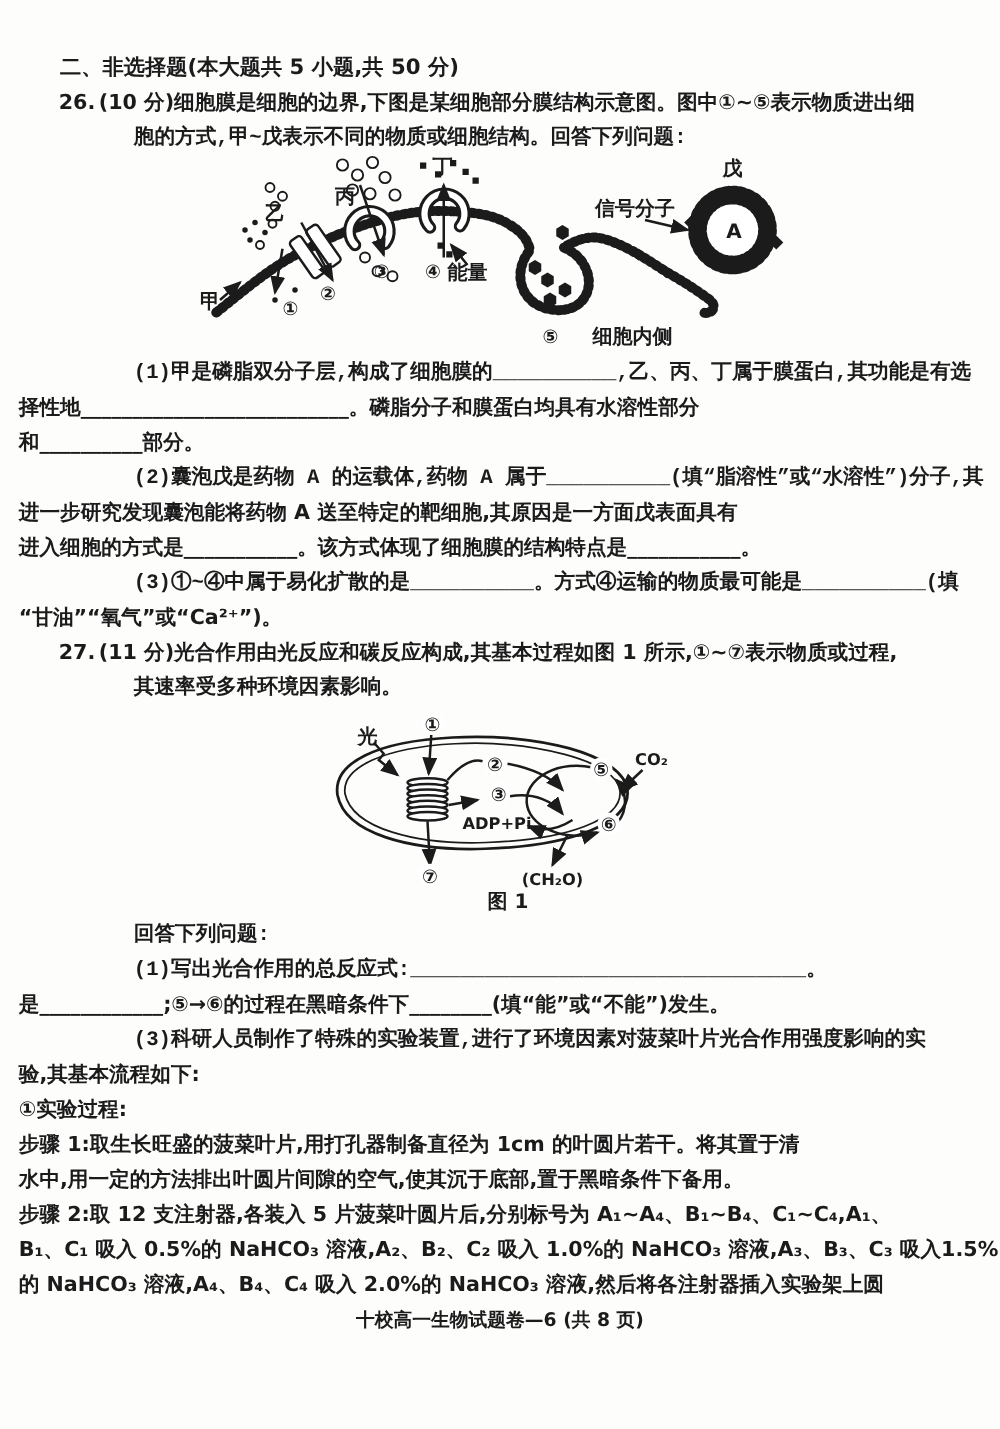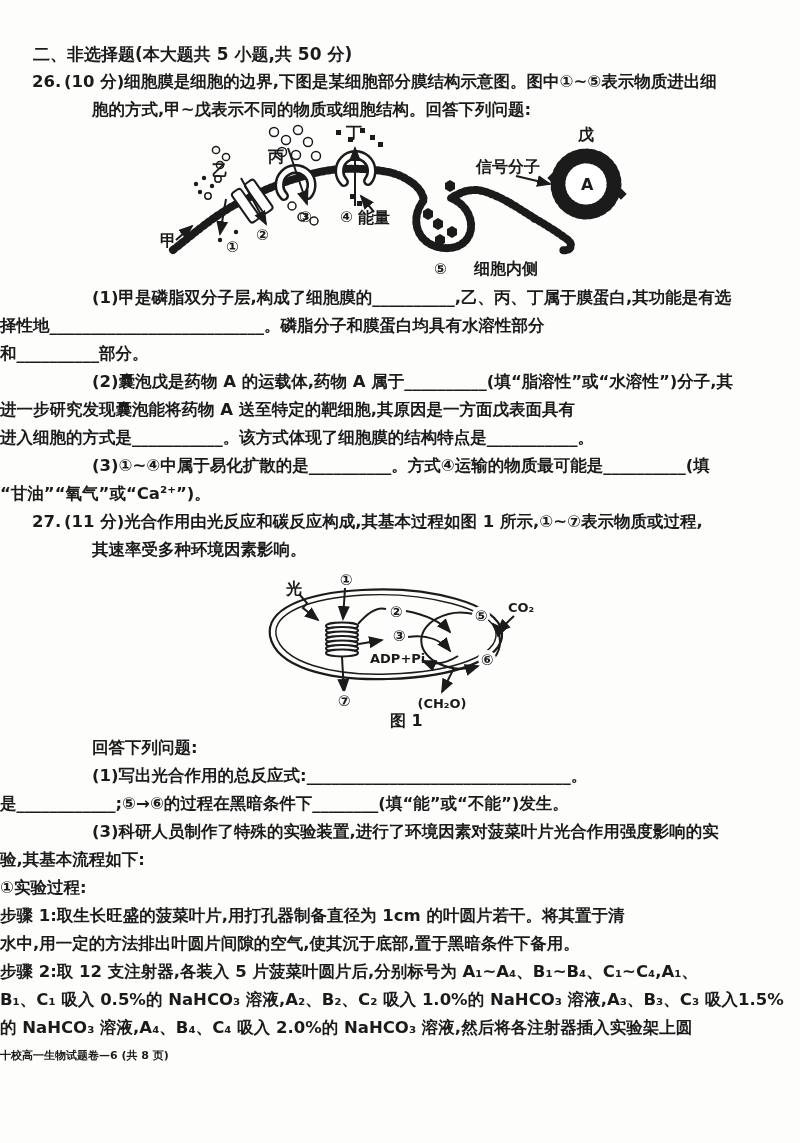--- a/index.html
+++ b/index.html
@@ -8,36 +8,36 @@
     width:800px;height:1143px;
     background:#fdfdfc;
     color:#1b1b1b;
     font-family:"DejaVu Sans","Liberation Sans",sans-serif;
     font-weight:700;
     font-size:16.5px;
     box-sizing:border-box;
     padding-top:40px;
     overflow:hidden;
   }
-  .ln{height:28px;line-height:28px;white-space:nowrap;}
+  .ln{height:28px;line-height:28px;white-space:nowrap;margin-left:15px;}
   .i0{padding-left:33px;}
-  .i1{padding-left:92px;}
+  .i1{padding-left:92px;font-family:Liberation Mono, monospace;}
   .i2{}
   .qline{padding-left:64px;}
   .qnum{display:inline-block;width:32px;margin-left:-32px;}
   .section-header{font-size:17px;}
   .figwrap{position:relative;}
   .fig-membrane{height:160px;}
   .fig-photo{height:170px;}
   .fig-membrane svg{position:absolute;left:156px;top:0;}
   .fig-photo svg{position:absolute;left:252px;top:0;}
   svg text{fill:#1b1b1b;font-weight:700;font-family:"DejaVu Sans","Liberation Sans",sans-serif;font-size:15px;}
   svg .t16{font-size:16px;}
   svg .t13{font-size:13px;}
-  .footer{ text-align:left;font-size:11px;height:28px;line-height:28px;}
+  .footer{ text-align:center;font-size:15px;height:28px;line-height:28px;}
   .stroke{stroke:#1b1b1b;fill:none;stroke-width:2;}
   .bead{stroke:#1b1b1b;fill:none;stroke-width:8;stroke-dasharray:2.2 3.3;stroke-linecap:round;}
   .prot{fill:#ffffff;stroke:#1b1b1b;stroke-width:2;}
   .dotS{fill:#1b1b1b;}
   .dotO{fill:#ffffff;stroke:#1b1b1b;stroke-width:1.5;}
   .hex{fill:#1b1b1b;}
   .wbg{fill:#ffffff;}
 </style>
 </head>
 <body>

